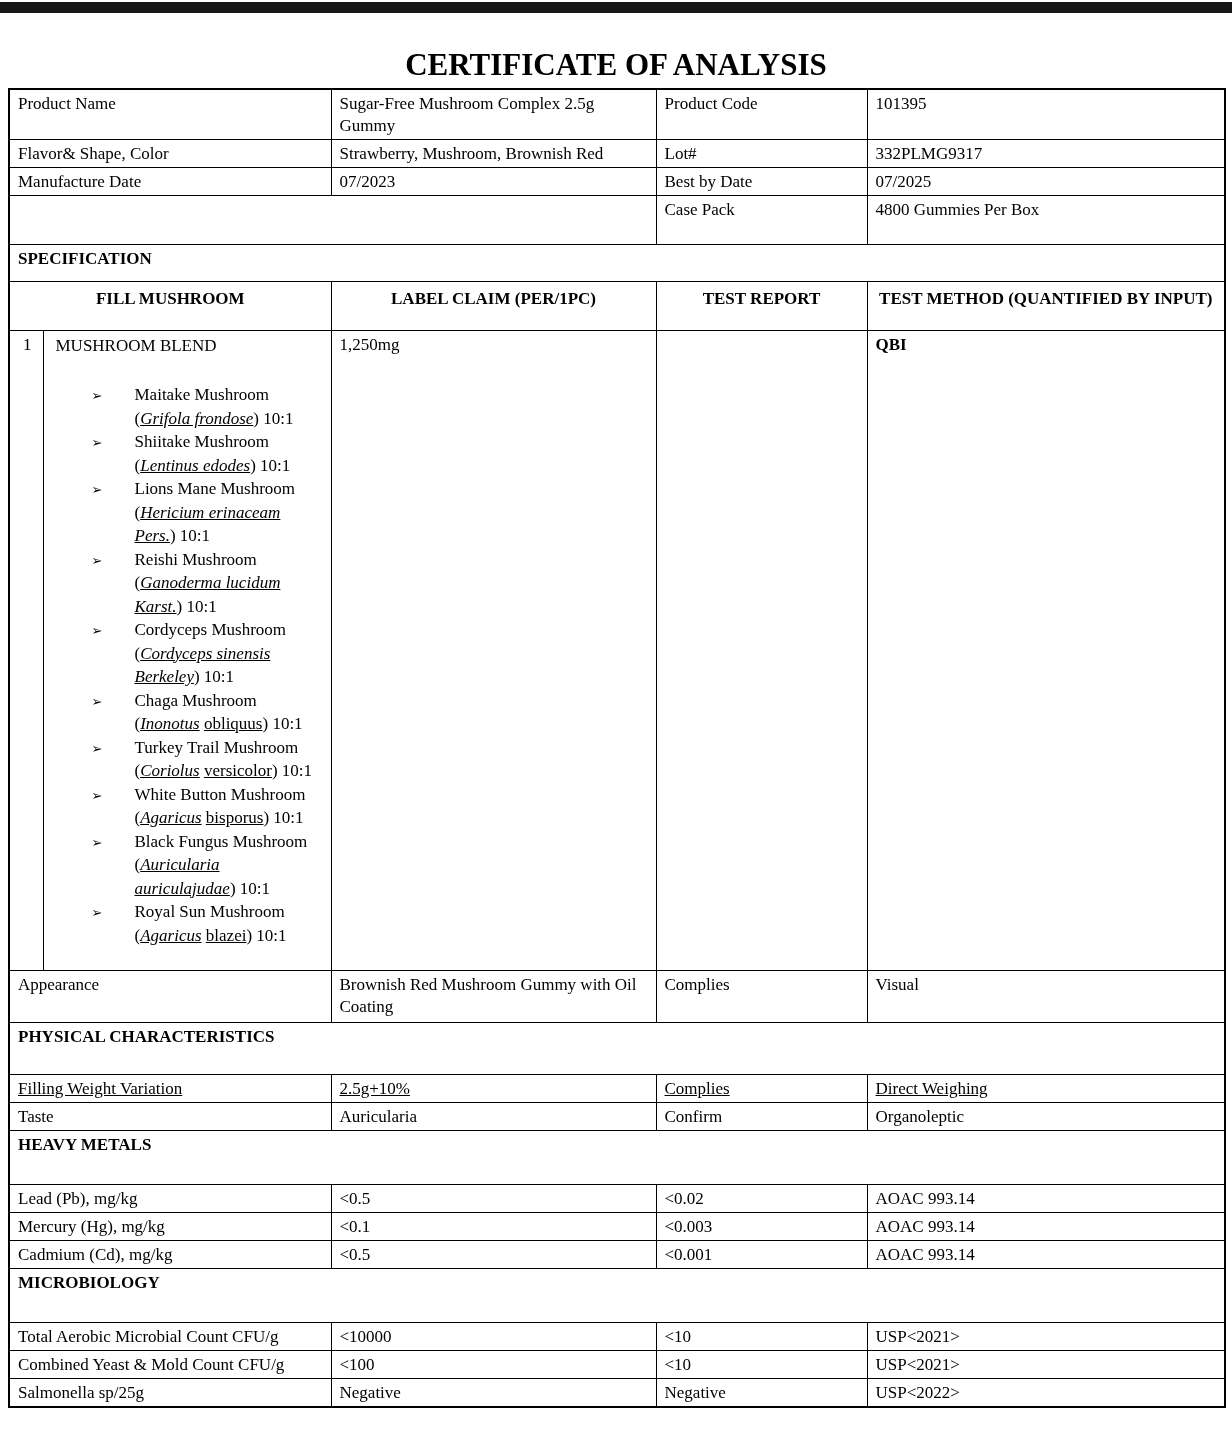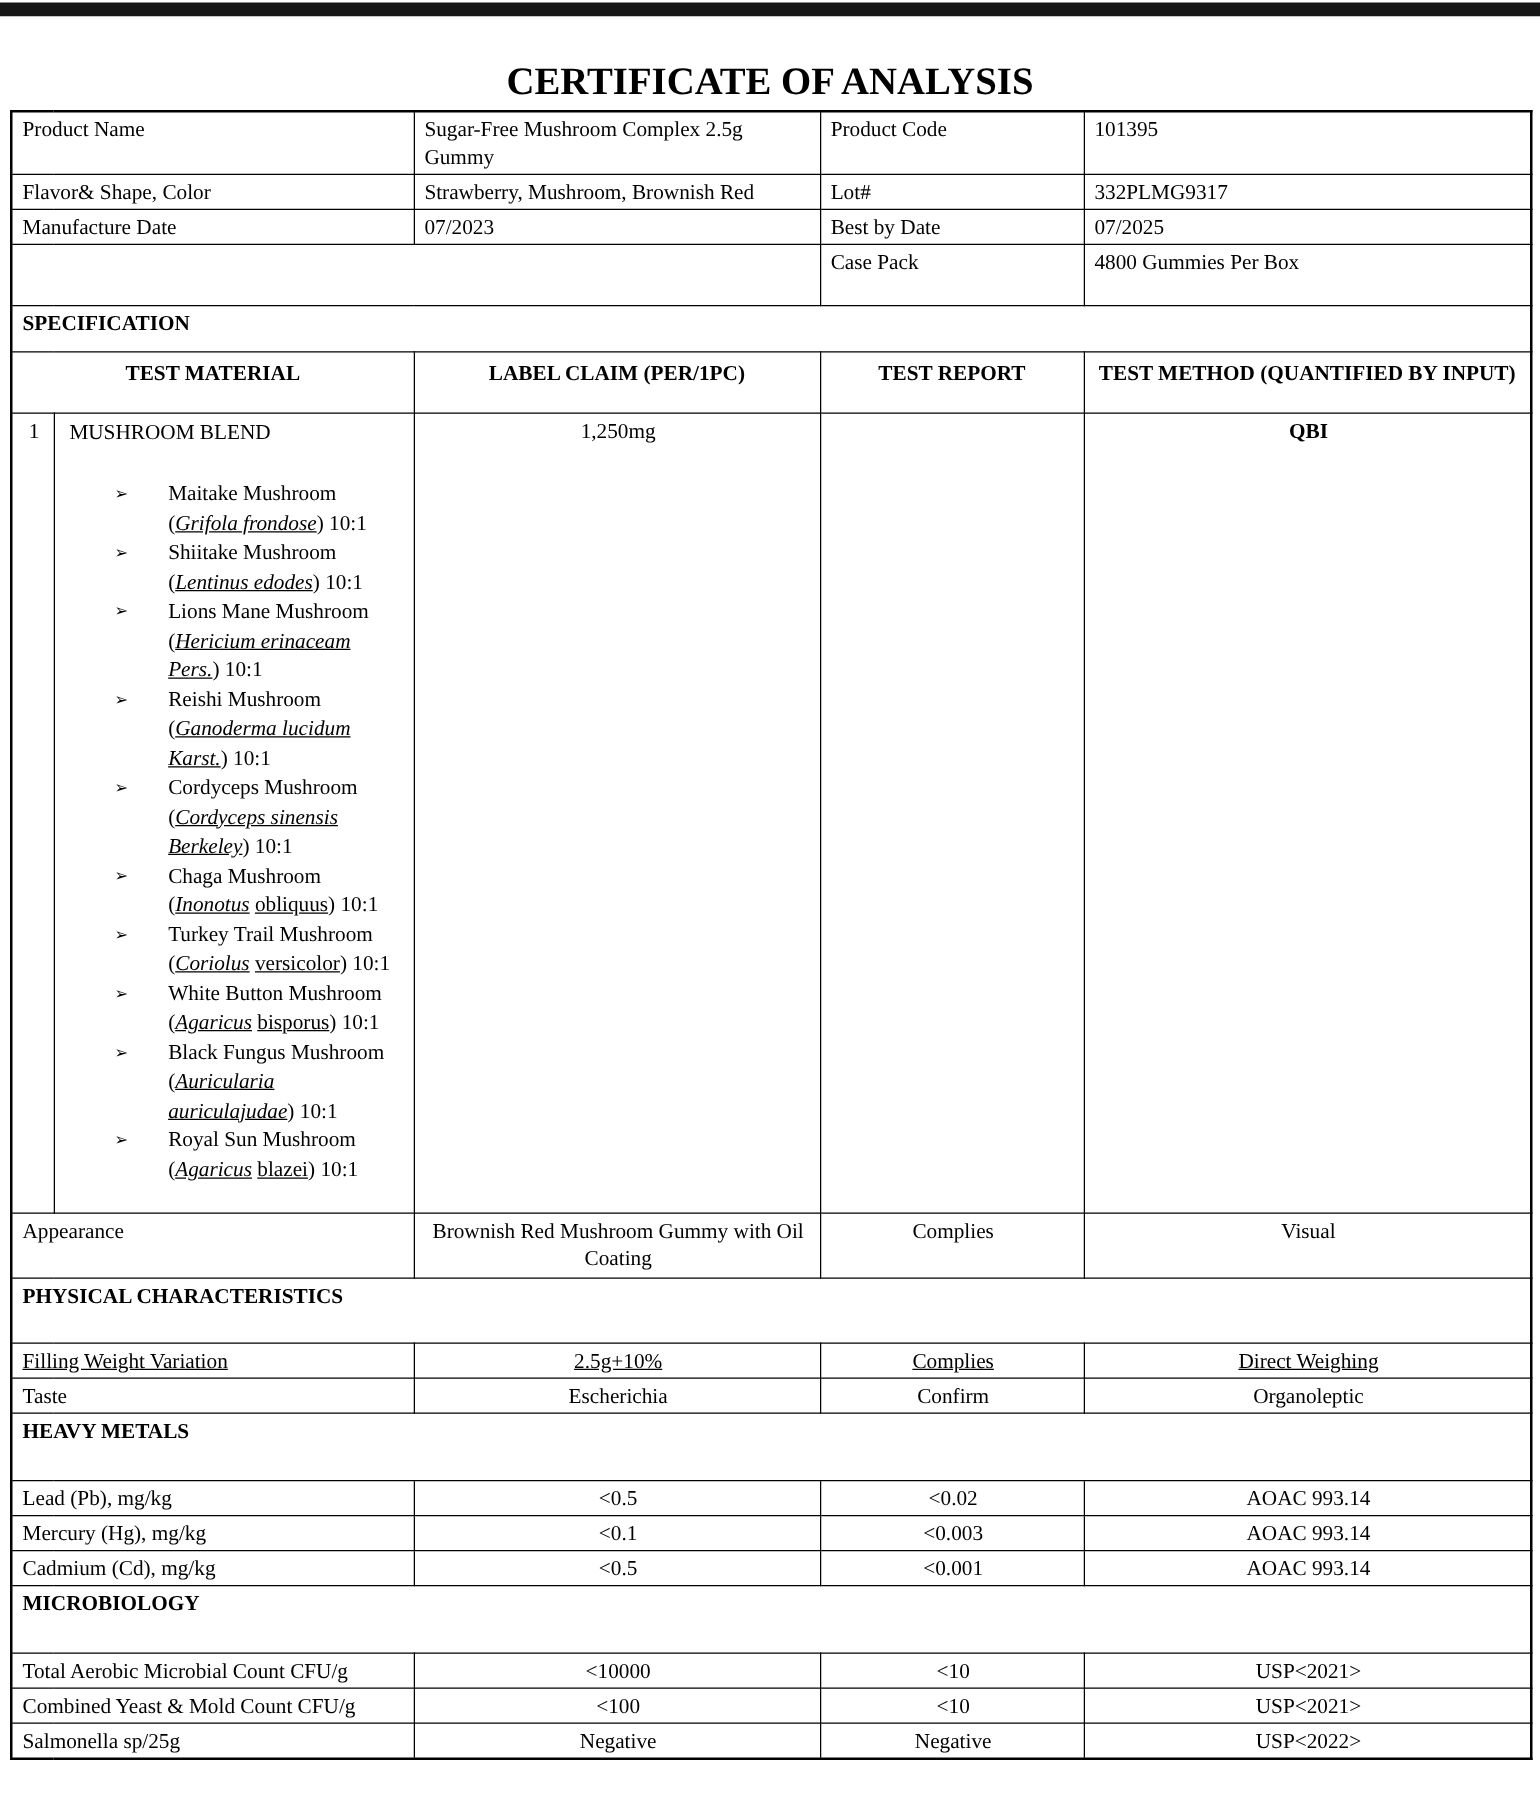--- a/index.html
+++ b/index.html
@@ -18,21 +18,21 @@
     border-collapse:collapse;table-layout:fixed;
   }
   table.coa td{
     border:1px solid #000;
     vertical-align:top;
     padding:3px 6px 2px 8px;
     line-height:22px;
     overflow:hidden;
   }
   table.coa{border:2px solid #000;}
-  td.center{text-align:center;padding:3px 2px 2px 2px;}
+  td.center{padding:3px 2px 2px 2px;}
   td.band{font-weight:bold;padding-top:7px;}
   tr.header-row td{font-weight:bold;text-align:center;padding:6px 4px 2px 4px;}
   td.rownum{text-align:center;vertical-align:middle;padding:2px;}
   td.vmid{vertical-align:middle;}
   td.bold{font-weight:bold;}
   td.shade-b{border-bottom:3px solid #8f8f8f;}
   
   td.blend-cell{padding:8px 2px 6px 8px;}
   .blend-title{margin:0 0 26px 4px;line-height:23px;}
   .blend-item{position:relative;padding-left:83px;line-height:23.5px;width:188px;}
@@ -83,21 +83,21 @@
       <td>Case Pack</td>
       <td>4800 Gummies Per Box</td>
     </tr>
   </tbody>
 
   <tbody>
     <tr style="height:37px">
       <td colspan="5" class="band">SPECIFICATION</td>
     </tr>
     <tr class="header-row" style="height:49px">
-      <td colspan="2">TEST MATERIAL</td>
+      <td colspan="2">FILL MUSHROOM</td>
       <td>LABEL CLAIM (PER/1PC)</td>
       <td>TEST REPORT</td>
       <td>TEST METHOD (QUANTIFIED BY INPUT)</td>
     </tr>
     <tr style="height:640px">
       <td class="rownum">1</td>
       <td class="blend-cell">
         <div class="blend-title">MUSHROOM BLEND</div>
         <div>
             <div class="blend-item"><span class="bullet">➢</span><span>Maitake Mushroom (<span class="lat-iu">Grifola frondose</span>) 10:1</span></div>
@@ -129,21 +129,21 @@
       <td colspan="5" class="band">PHYSICAL CHARACTERISTICS</td>
     </tr>
       <tr style="height: 26px; text-decoration: underline;">
         <td class="" colspan="2">Filling Weight Variation</td>
         <td class="center shade-b">2.5g+10%</td>
         <td class="center">Complies</td>
         <td class="center">Direct Weighing</td>
       </tr>
       <tr style="height: 26px;">
         <td class="" colspan="2">Taste</td>
-        <td class="center">Escherichia</td>
+        <td class="center">Auricularia</td>
         <td class="center">Confirm</td>
         <td class="center">Organoleptic</td>
       </tr>
     </tbody>
 
   <tbody>
     <tr style="height:54px">
       <td colspan="5" class="band">HEAVY METALS</td>
     </tr>
   <tr style="height: 26px; margin-left: 44px;">

